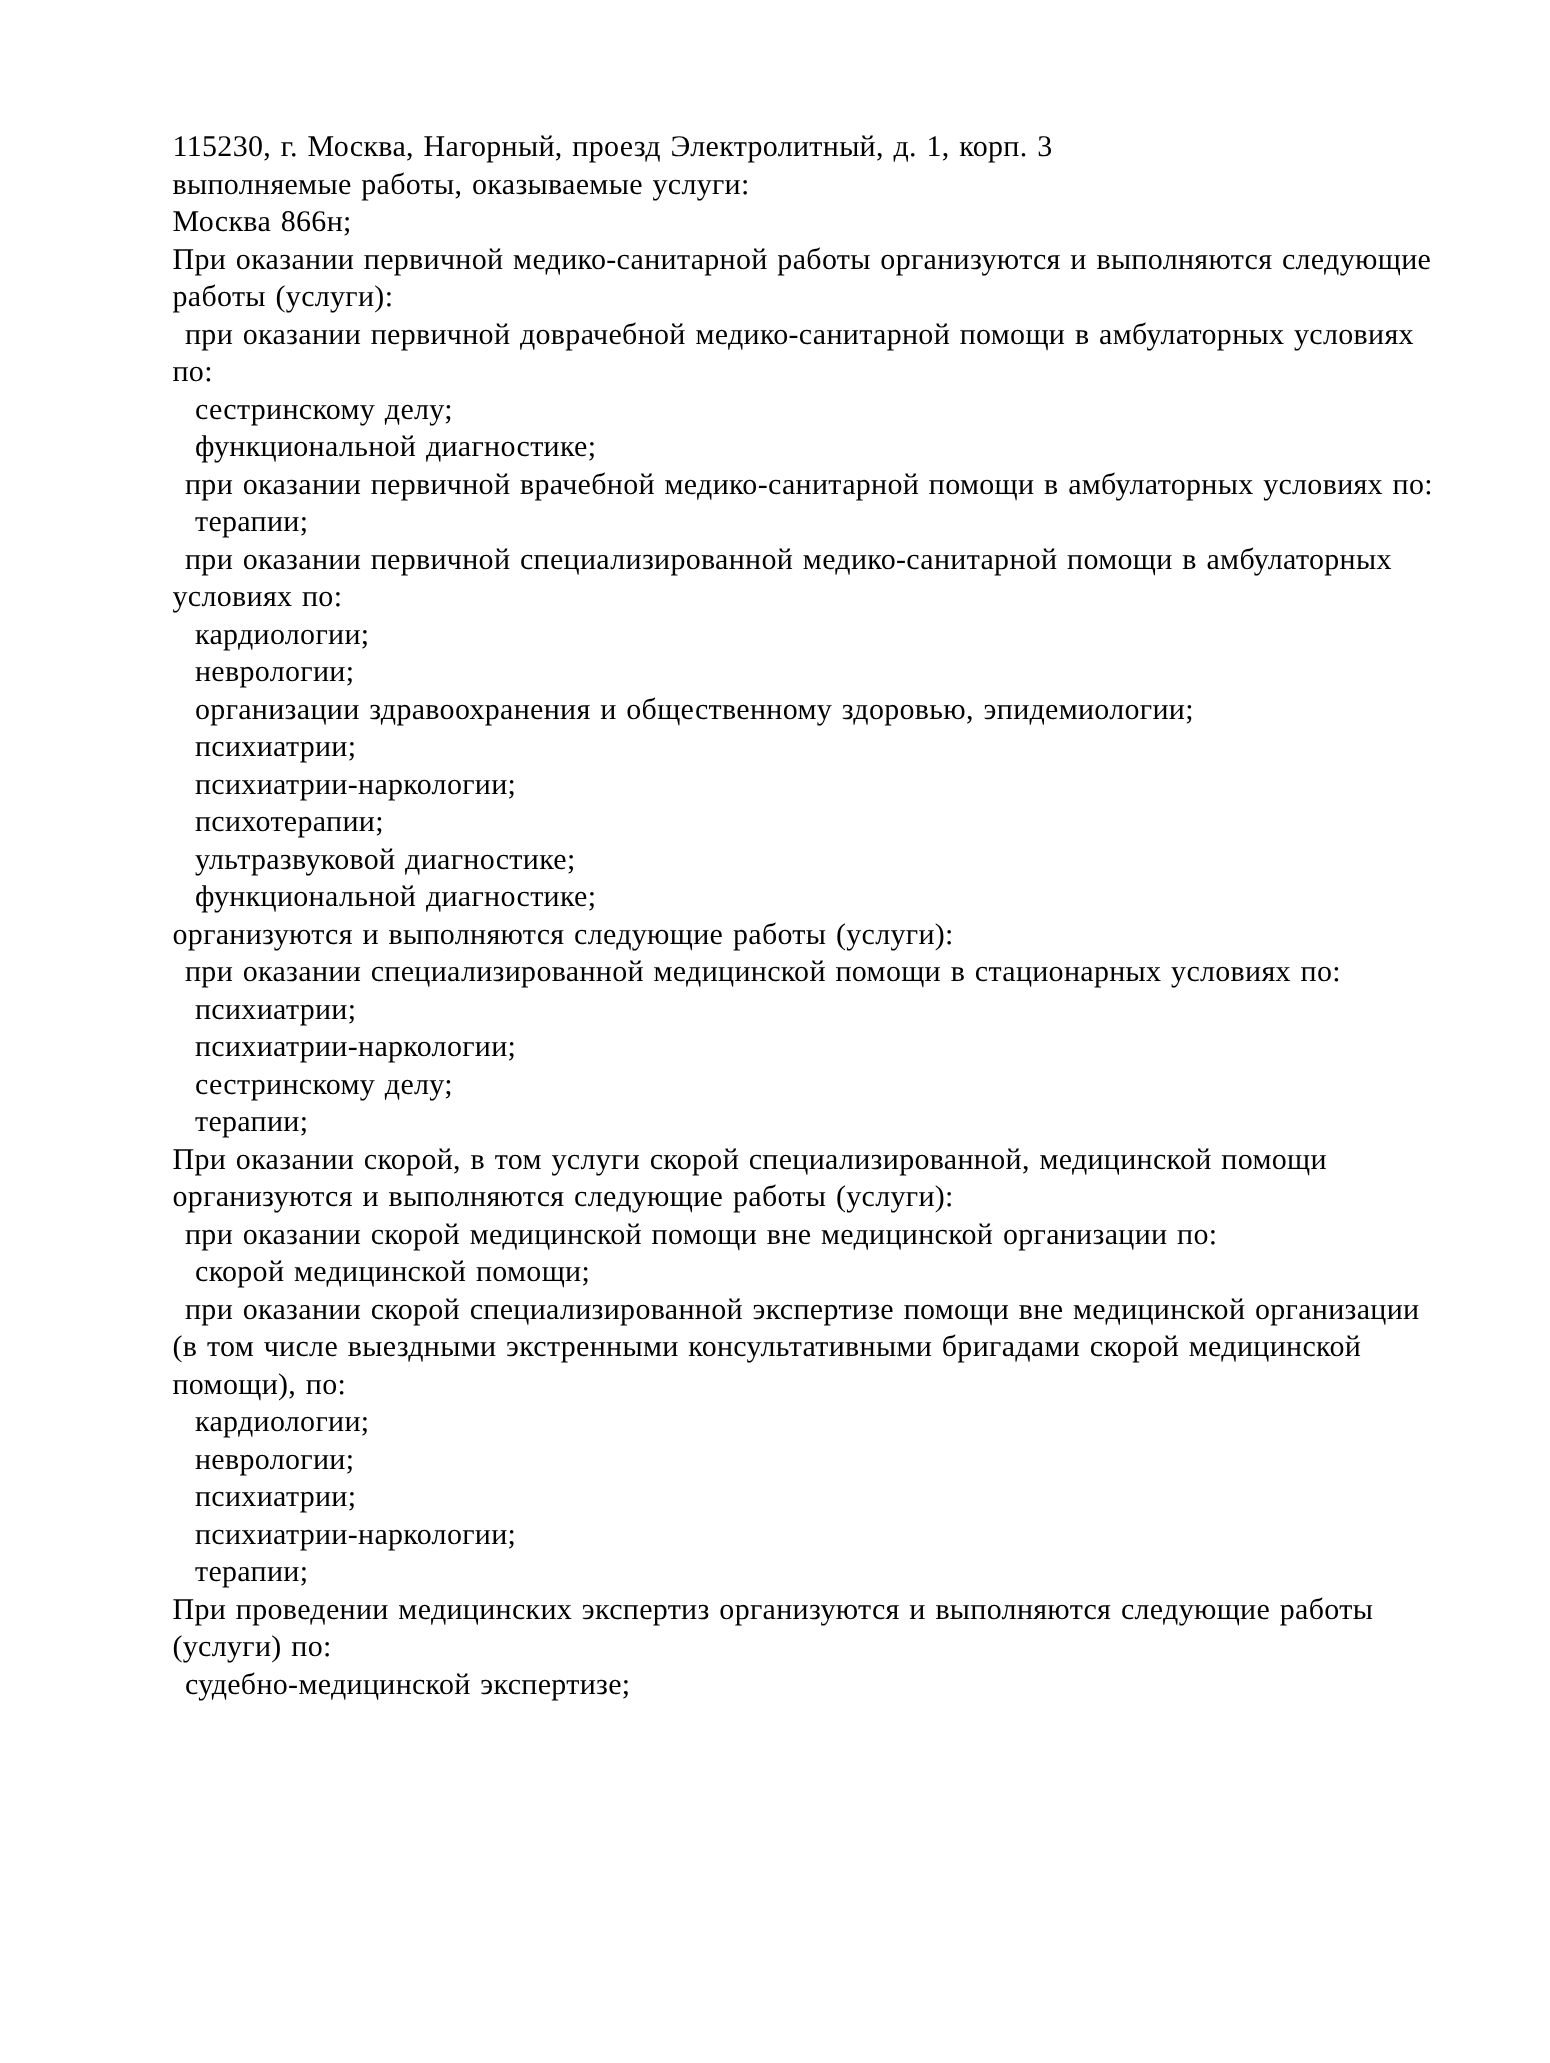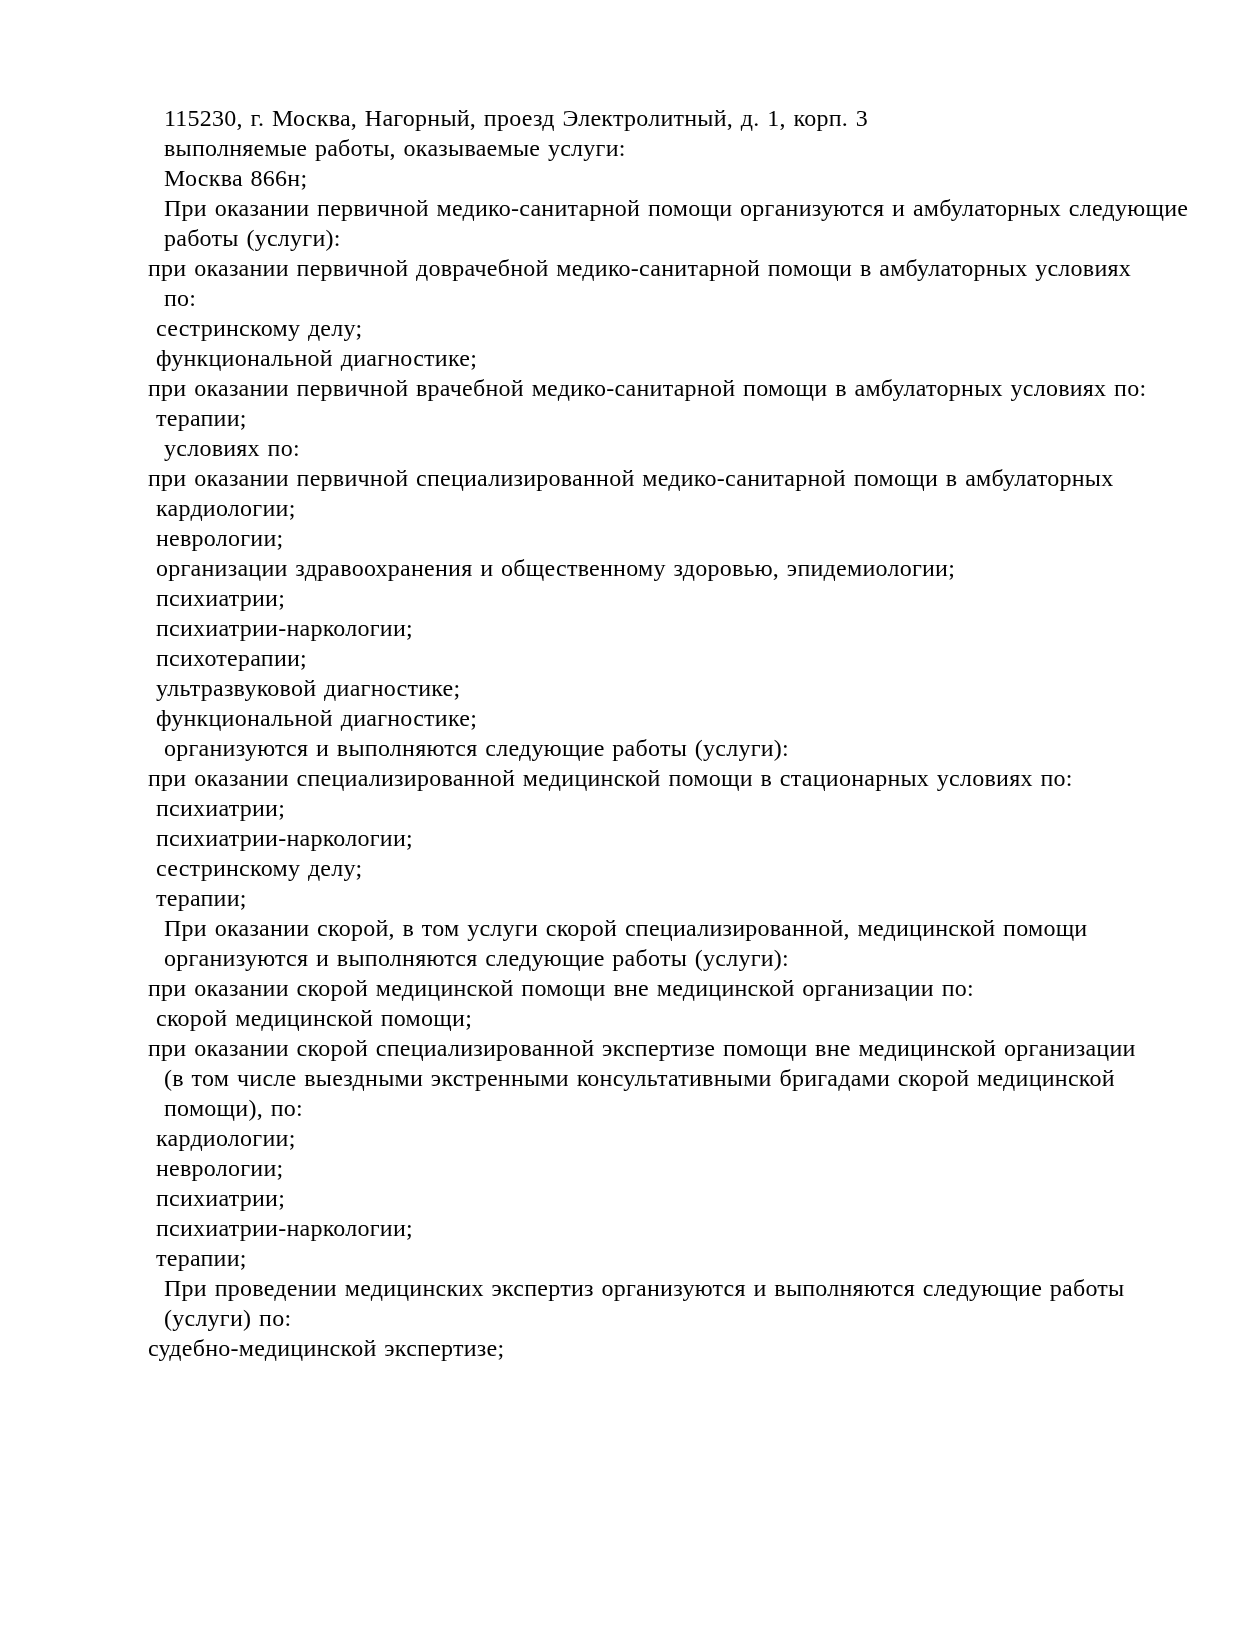--- a/index.html
+++ b/index.html
@@ -30,42 +30,42 @@
     font-family: "Liberation Serif", "DejaVu Serif", serif;
     font-size: 24px;
     line-height: 30px;
     letter-spacing: 0.25px;
     word-spacing: 1.5px;
   }
   .doc-line {
     height: 30px;
     white-space: nowrap;
   }
-  .indent-0 { padding-left: 0; margin-left: 26px; }
+  .indent-0 { padding-left: 0; }
   .indent-1 { padding-left: 10px; }
   .indent-2 { padding-left: 18px; }
 </style>
 </head>
 <body>
 
 <div class="doc-page">
   <div class="doc-text" id="doc-text">
       <div class="doc-line indent-0">115230, г. Москва, Нагорный, проезд Электролитный, д. 1, корп. 3</div>
       <div class="doc-line indent-0">выполняемые работы, оказываемые услуги:</div>
       <div class="doc-line indent-0">Москва 866н;</div>
-      <div class="doc-line indent-0">При оказании первичной медико-санитарной помощи организуются и амбулаторных следующие</div>
+      <div class="doc-line indent-0">При оказании первичной медико-санитарной работы организуются и выполняются следующие</div>
       <div class="doc-line indent-0">работы (услуги):</div>
       <div class="doc-line indent-1">при оказании первичной доврачебной медико-санитарной помощи в амбулаторных условиях</div>
       <div class="doc-line indent-0">по:</div>
       <div class="doc-line indent-2">сестринскому делу;</div>
       <div class="doc-line indent-2">функциональной диагностике;</div>
       <div class="doc-line indent-1">при оказании первичной врачебной медико-санитарной помощи в амбулаторных условиях по:</div>
       <div class="doc-line indent-2">терапии;</div>
+      <div class="doc-line indent-1">при оказании первичной специализированной медико-санитарной помощи в амбулаторных</div>
       <div class="doc-line indent-0">условиях по:</div>
-      <div class="doc-line indent-1">при оказании первичной специализированной медико-санитарной помощи в амбулаторных</div>
       <div class="doc-line indent-2">кардиологии;</div>
       <div class="doc-line indent-2">неврологии;</div>
       <div class="doc-line indent-2">организации здравоохранения и общественному здоровью, эпидемиологии;</div>
       <div class="doc-line indent-2">психиатрии;</div>
       <div class="doc-line indent-2">психиатрии-наркологии;</div>
       <div class="doc-line indent-2">психотерапии;</div>
       <div class="doc-line indent-2">ультразвуковой диагностике;</div>
       <div class="doc-line indent-2">функциональной диагностике;</div>
       <div class="doc-line indent-0">организуются и выполняются следующие работы (услуги):</div>
       <div class="doc-line indent-1">при оказании специализированной медицинской помощи в стационарных условиях по:</div>

